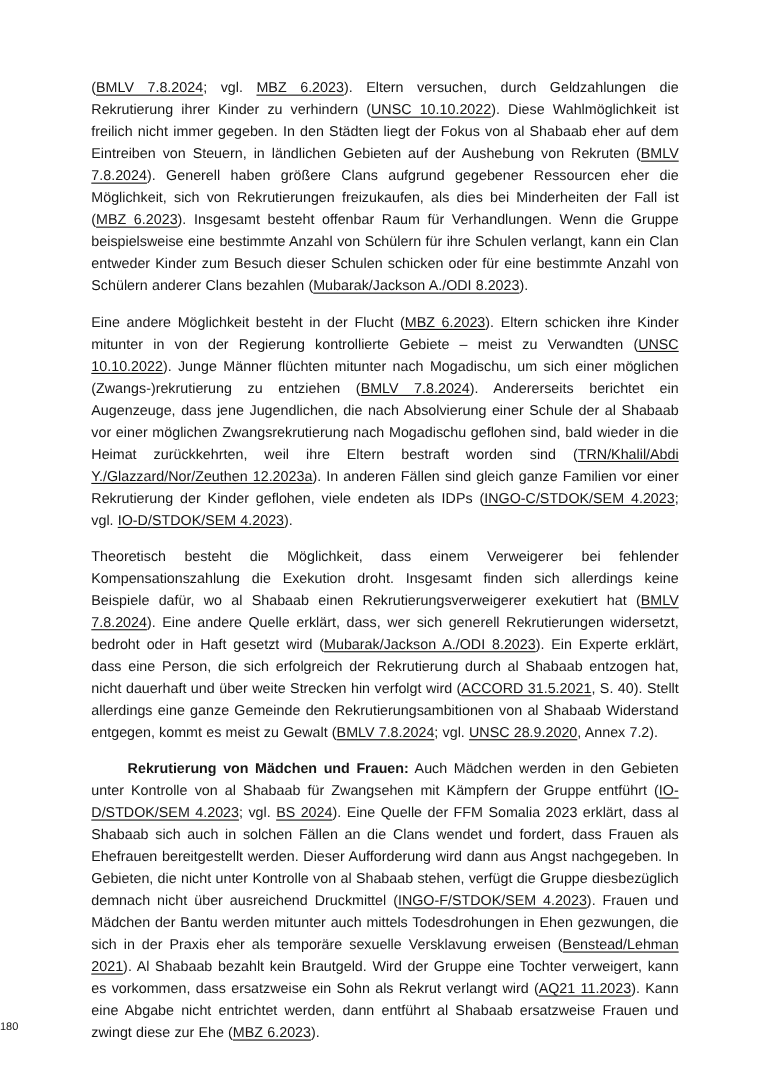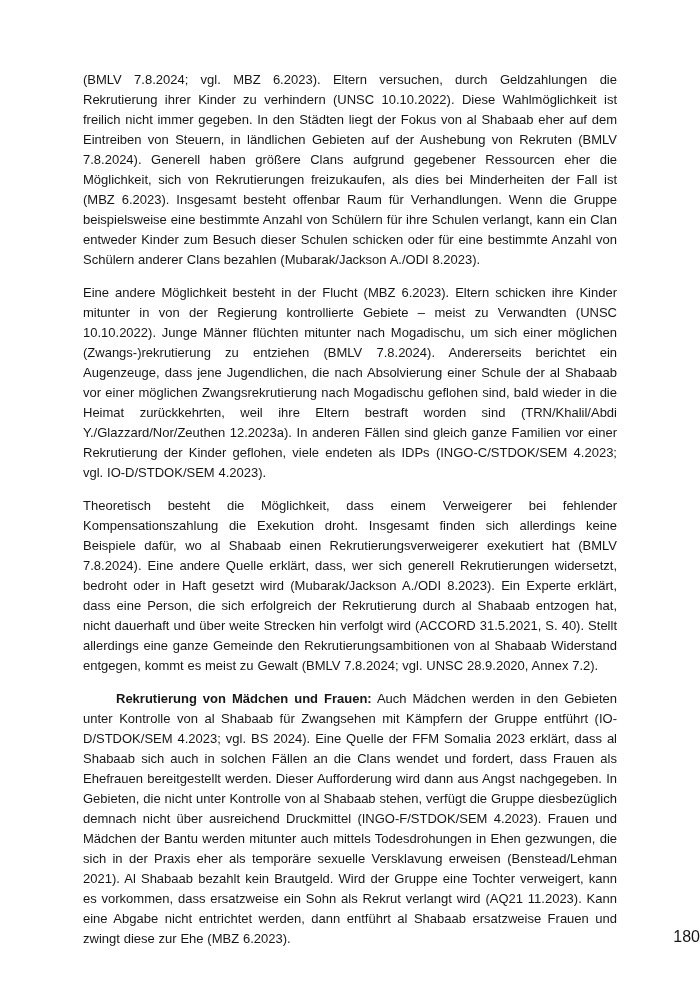--- a/index.html
+++ b/index.html
@@ -29,35 +29,36 @@
   .para {
     margin: 0 0 13px 0;
     font-size: 13px;
     line-height: 20px;
     text-align: justify;
     hyphens: auto;
     -webkit-hyphens: auto;
     word-spacing: 0.2px;
   }
   .citation {
+    text-decoration: underline;
     text-underline-offset: 2px;
     color: #161616;
     cursor: pointer;
   }
   .bold {
     font-weight: bold;
     margin-left: 33px;
   }
   .footer {
     position: absolute;
     left: 0;
     right: 0;
     top: 928px;
-    text-align: right;
-    font-size: 16px;
+    text-align: left;
+    font-size: 10px;
     color: #161616;
   }
 </style>
 </head>
 <body>
 
 <div class="page">
   <div class="content">
       <p class="para"><span>(</span><span class="citation">BMLV 7.8.2024</span><span>; vgl. </span><span class="citation">MBZ 6.2023</span><span>). Eltern versuchen, durch Geldzahlungen die Rekrutierung ihrer Kinder zu verhindern (</span><span class="citation">UNSC 10.10.2022</span><span>). Diese Wahlmöglichkeit ist freilich nicht immer gegeben. In den Städten liegt der Fokus von al Shabaab eher auf dem Eintreiben von Steuern, in ländlichen Gebieten auf der Aushebung von Rekruten (</span><span class="citation">BMLV 7.8.2024</span><span>). Generell haben größere Clans aufgrund gegebener Ressourcen eher die Möglichkeit, sich von Rekrutierungen freizukaufen, als dies bei Minderheiten der Fall ist (</span><span class="citation">MBZ 6.2023</span><span>). Insgesamt besteht offenbar Raum für Verhandlungen. Wenn die Gruppe beispielsweise eine bestimmte Anzahl von Schülern für ihre Schulen verlangt, kann ein Clan entweder Kinder zum Besuch dieser Schulen schicken oder für eine bestimmte Anzahl von Schülern anderer Clans bezahlen (</span><span class="citation">Mubarak/Jackson A./ODI 8.2023</span><span>).</span></p>
       <p class="para"><span>Eine andere Möglichkeit besteht in der Flucht (</span><span class="citation">MBZ 6.2023</span><span>). Eltern schicken ihre Kinder mitunter in von der Regierung kontrollierte Gebiete – meist zu Verwandten (</span><span class="citation">UNSC 10.10.2022</span><span>). Junge Männer flüchten mitunter nach Mogadischu, um sich einer möglichen (Zwangs-)rekrutierung zu entziehen (</span><span class="citation">BMLV 7.8.2024</span><span>). Andererseits berichtet ein Augenzeuge, dass jene Jugendlichen, die nach Absolvierung einer Schule der al Shabaab vor einer möglichen Zwangsrekrutierung nach Mogadischu geflohen sind, bald wieder in die Heimat zurückkehrten, weil ihre Eltern bestraft worden sind (</span><span class="citation">TRN/Khalil/Abdi Y./Glazzard/Nor/Zeuthen 12.2023a</span><span>). In anderen Fällen sind gleich ganze Familien vor einer Rekrutierung der Kinder geflohen, viele endeten als IDPs (</span><span class="citation">INGO-C/STDOK/SEM 4.2023</span><span>; vgl. </span><span class="citation">IO-D/STDOK/SEM 4.2023</span><span>).</span></p>

